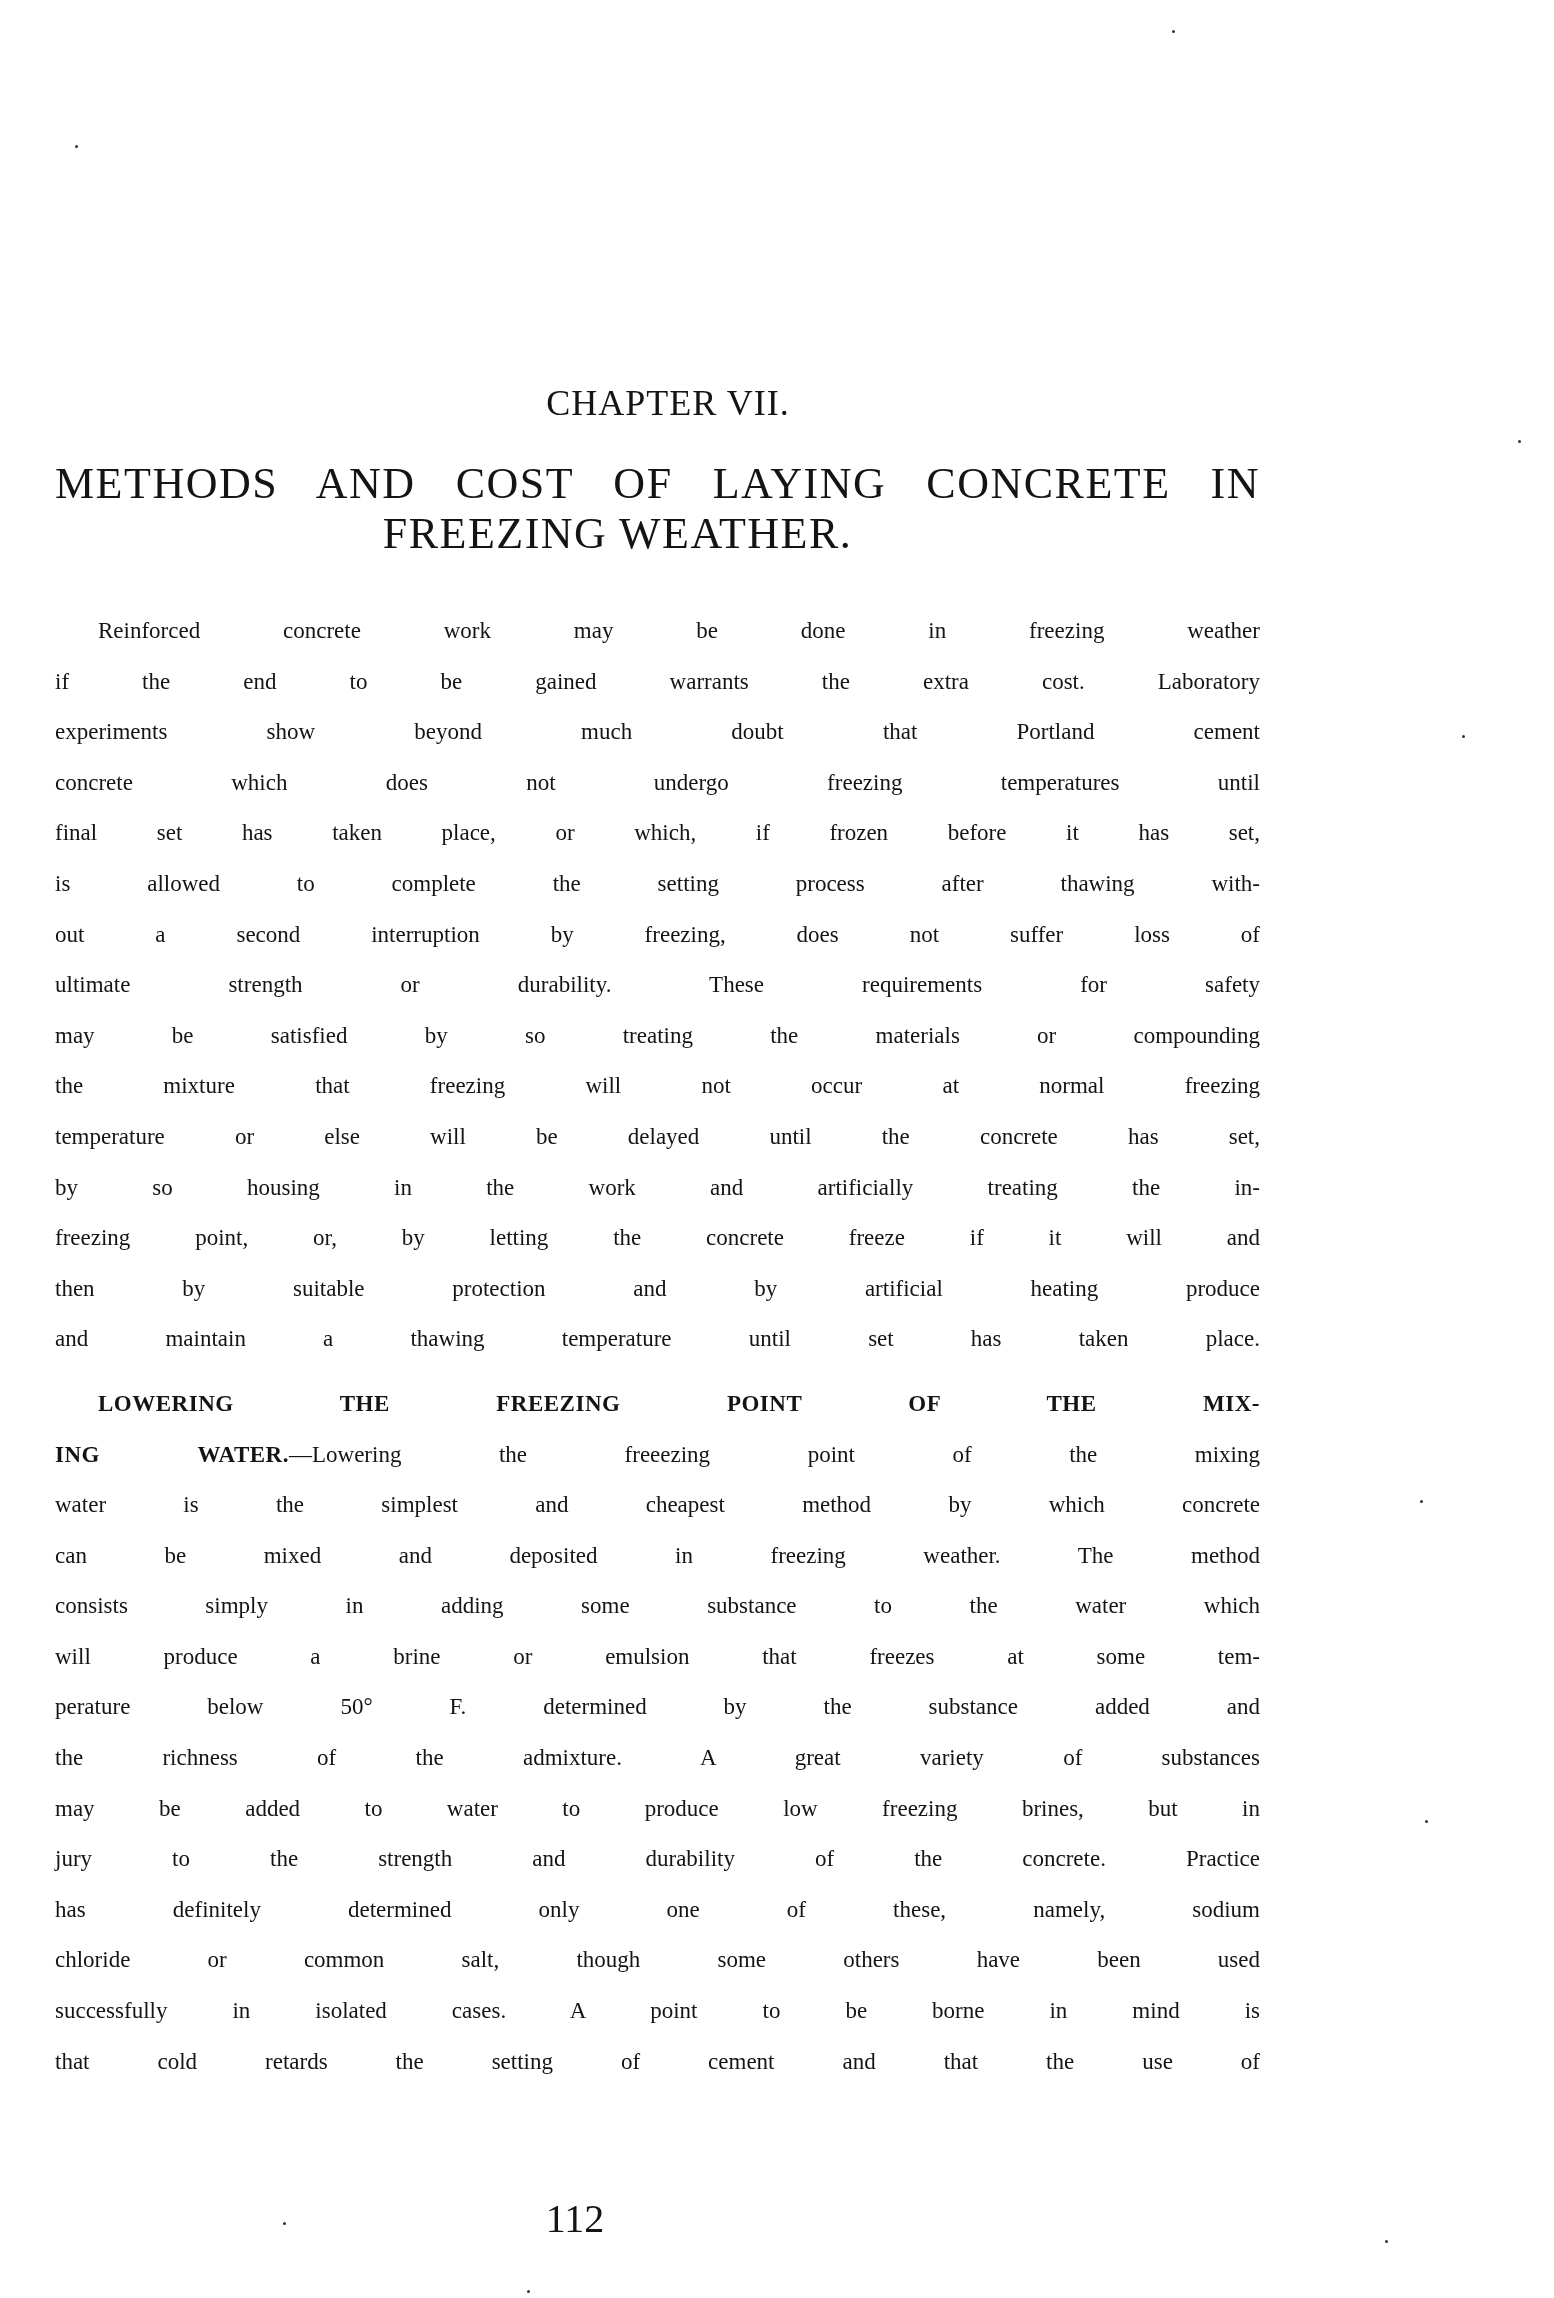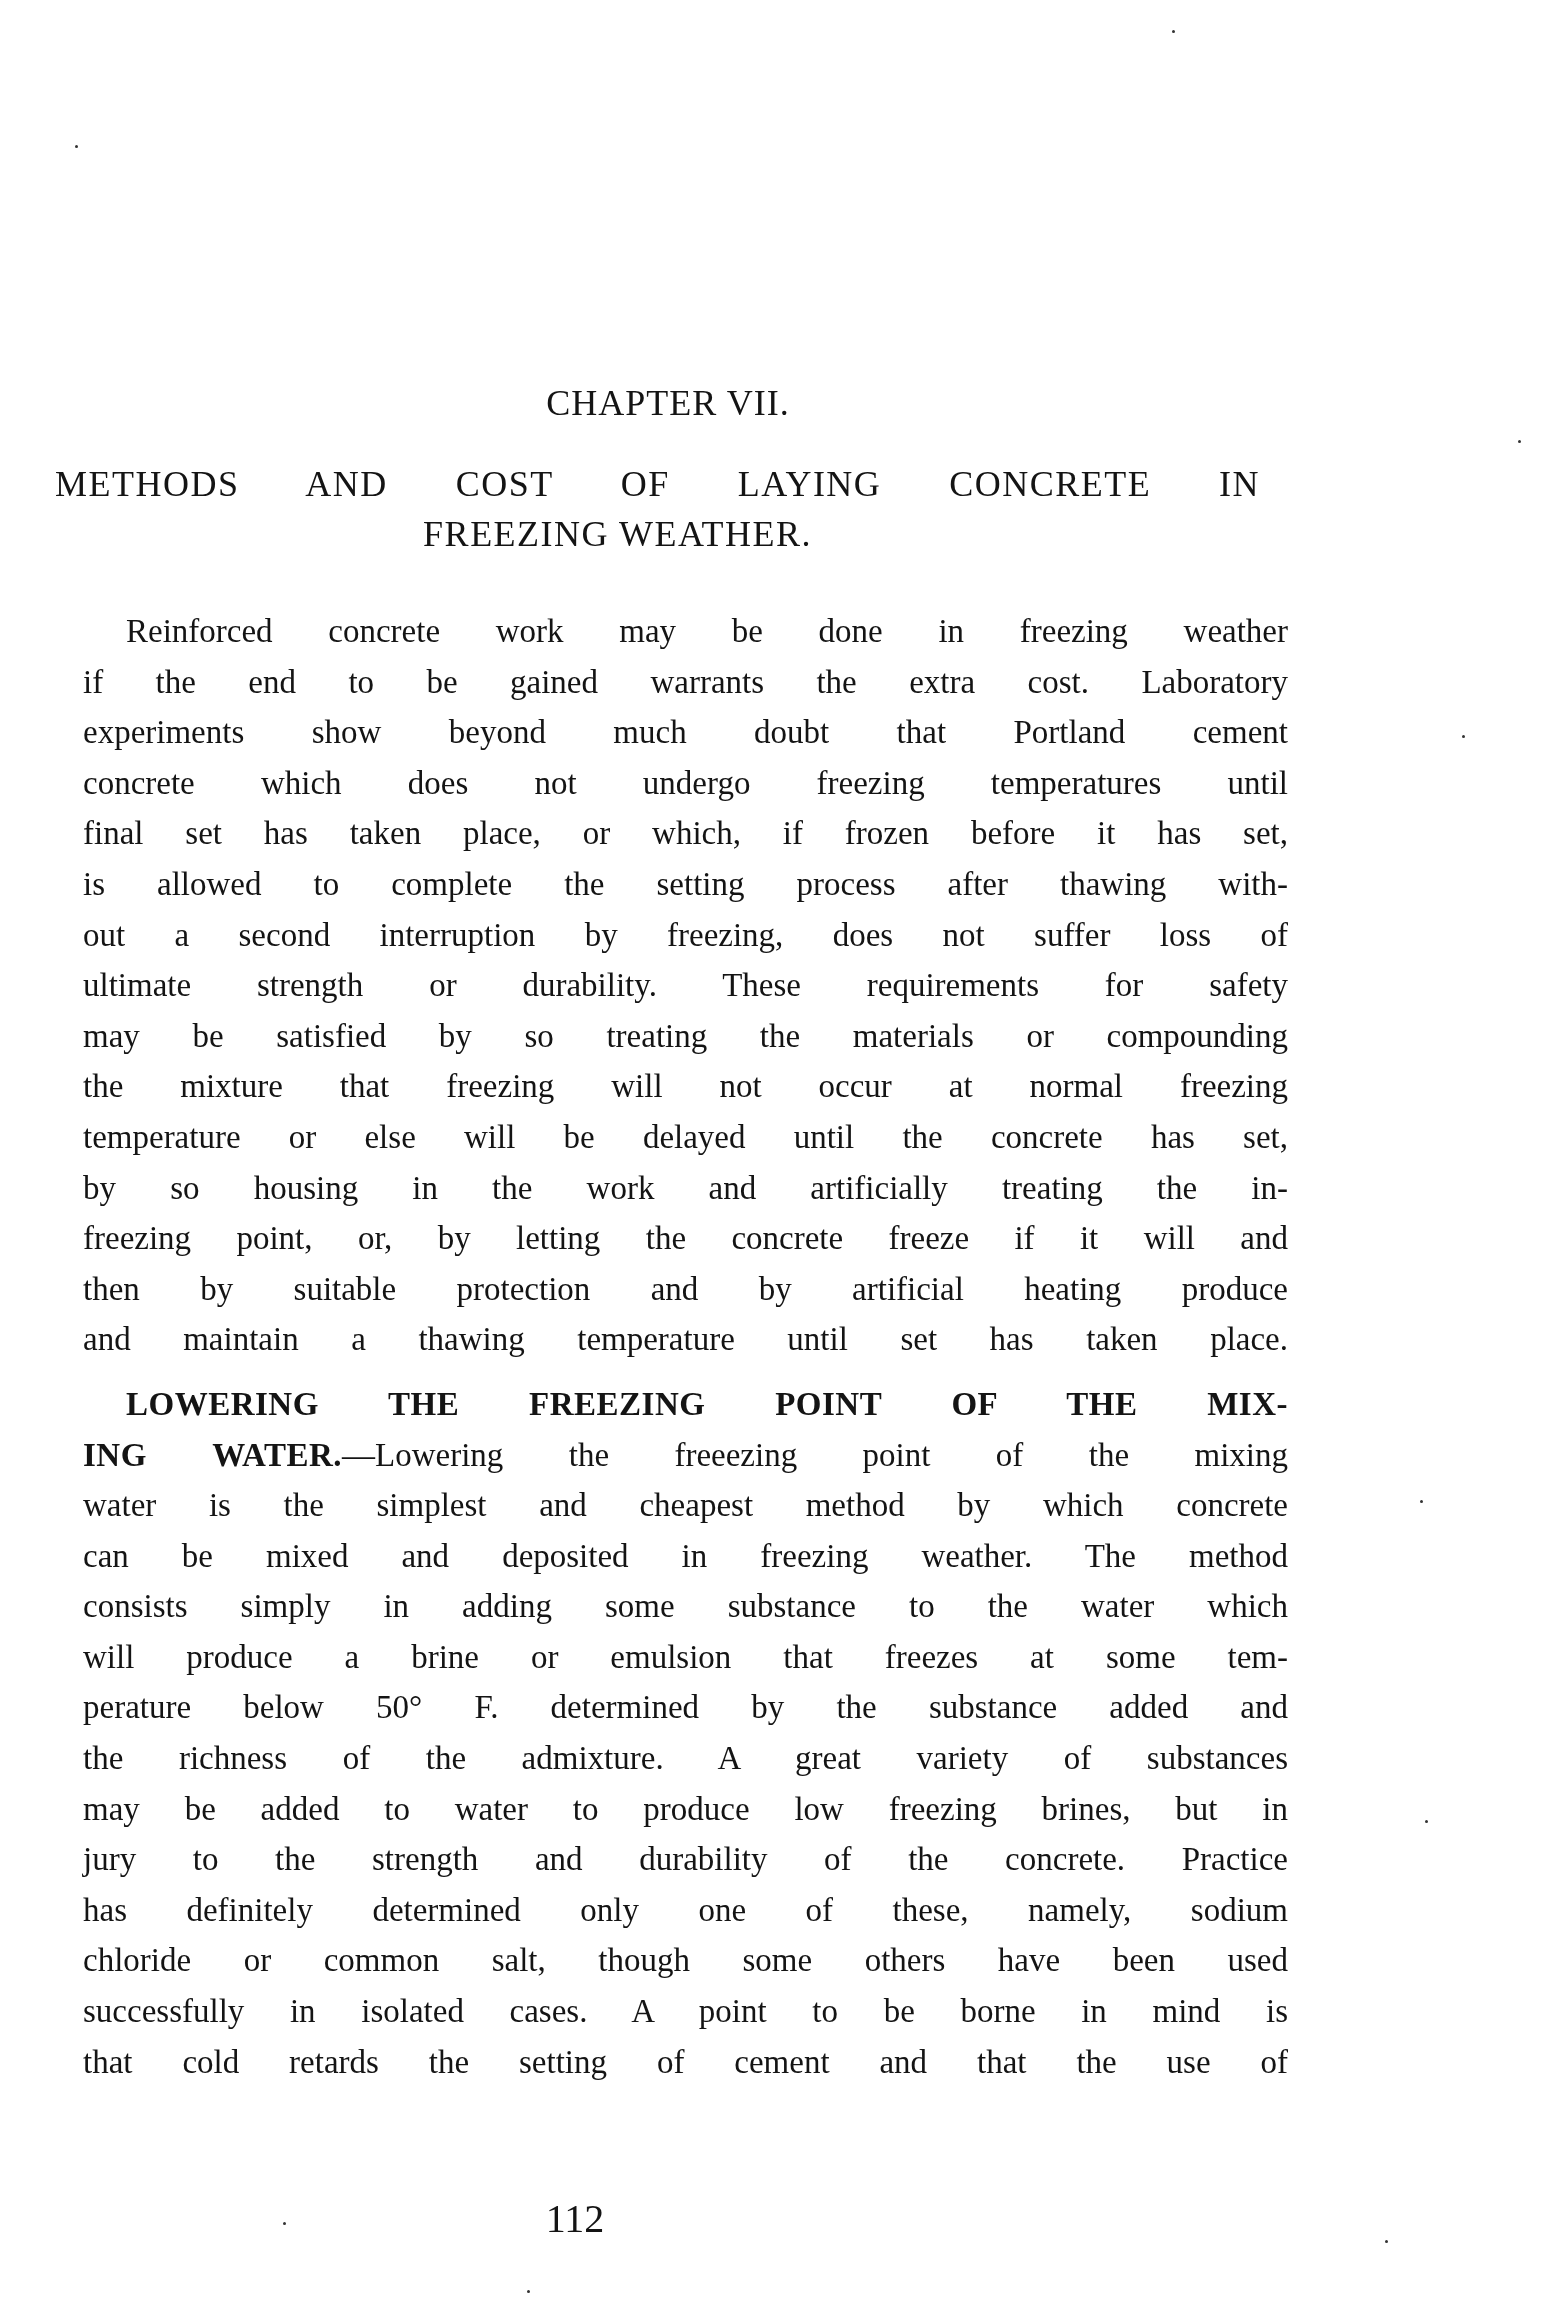--- a/index.html
+++ b/index.html
@@ -31,44 +31,43 @@
       letter-spacing: 1px;
       padding-right: 250px;
       box-sizing: border-box;
       padding-left: 0;
     }
     .chapter-title {
       position: absolute;
       left: 55px;
       width: 1205px;
       top: 459px;
-      font-size: 36px;
+      font-size: 44px;
       letter-spacing: 1.5px;
       line-height: 50px;
     }
     .chapter-title .tline {
       display: block;
       text-align: justify;
       text-align-last: justify;
       height: 50px;
       white-space: nowrap;
     }
     .chapter-title .tline.last {
       text-align: right;
       text-align-last: center;
       padding-right: 80px;
     }
     .body-text {
       position: absolute;
       left: 55px;
       width: 1205px;
       top: 606px;
-      font-size: 33px;
+      font-size: 23px;
       line-height: 50.6px;
-      margin-left: 28px;
     }
     .line {
       display: block;
       height: 50.6px;
       text-align: justify;
       text-align-last: justify;
       white-space: nowrap;
       overflow: visible;
     }
     .line.indent { padding-left: 43px; }

